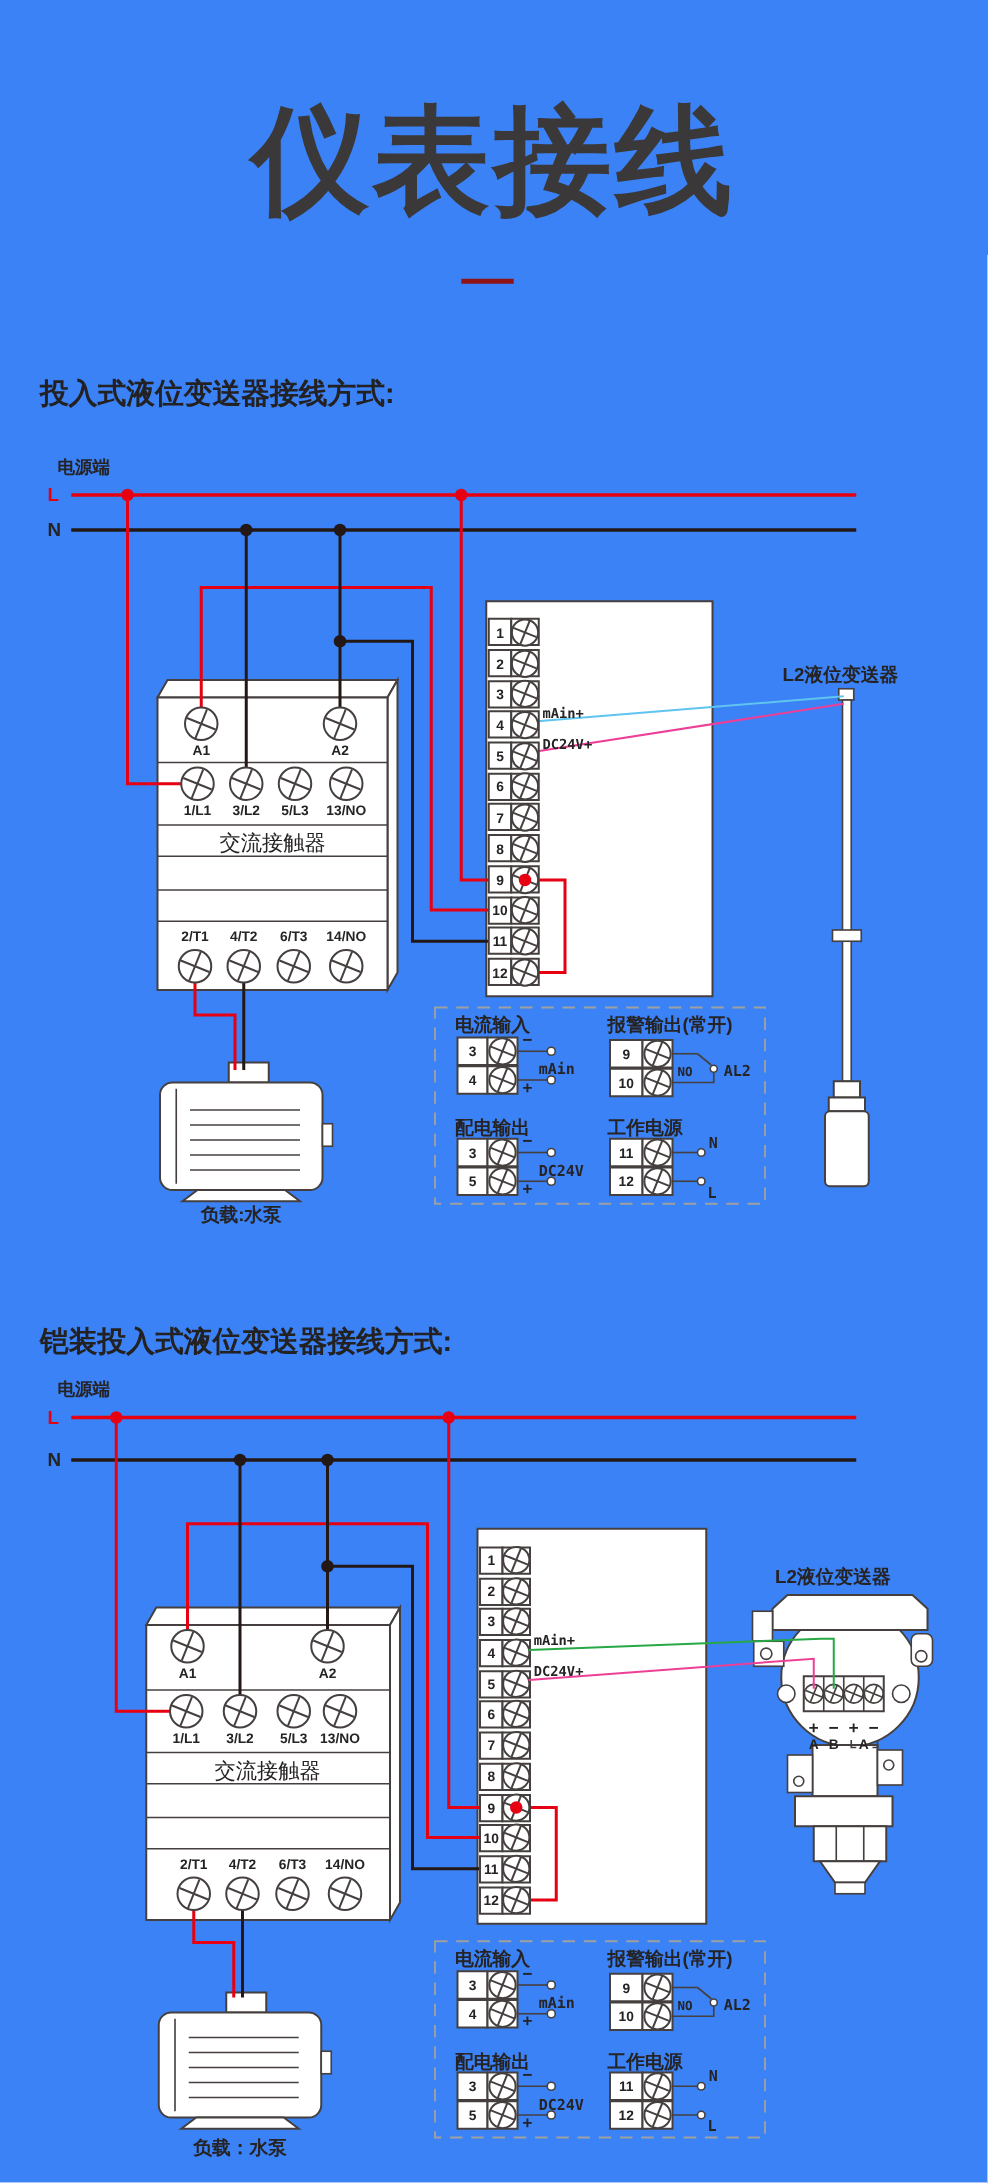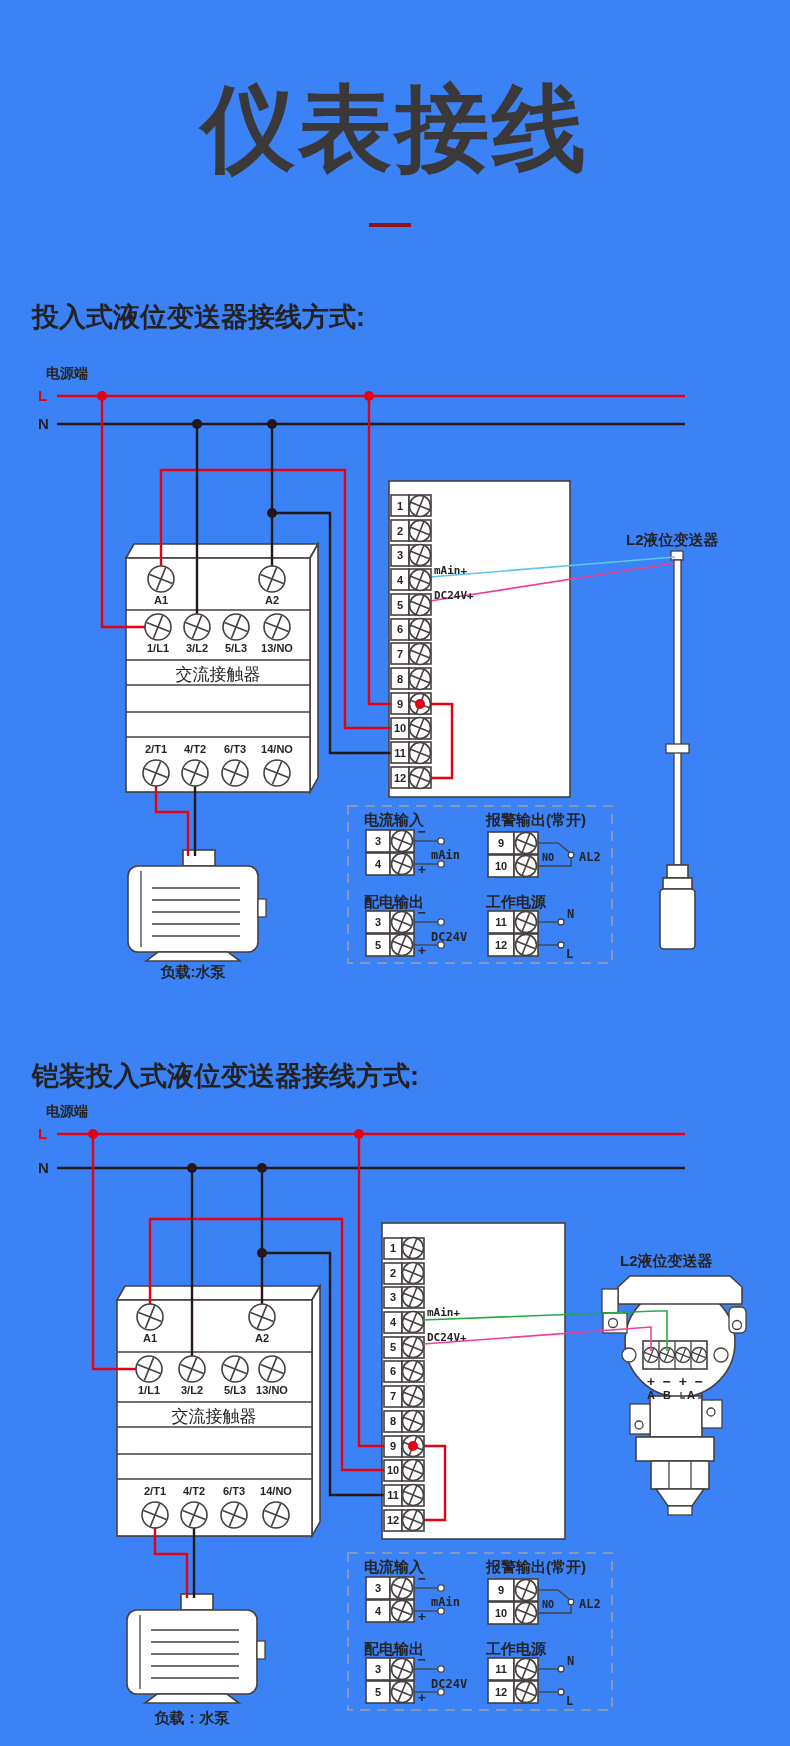--- a/index.html
+++ b/index.html
@@ -1,19 +1,19 @@
 <!DOCTYPE html>
 <html><head>
 <meta charset="utf-8">
 <style>
   html,body{margin:0;padding:0;background:#ffffff}
   .page{position:relative;width:790px;height:1746px;background:#3b82f6;font-family:"Liberation Sans",sans-serif;overflow:hidden}
   .title{position:absolute;top:82px;left:0;width:100%;text-align:center;font-size:94px;line-height:1;font-weight:bold;color:#3b3839;letter-spacing:3px}
   .underline{position:absolute;top:223px;left:369px;width:42px;height:4px;background:#8e1418}
-  .heading{position:absolute;left:32px;font-size:27px;font-weight:bold;color:#232121}
+  .heading{position:absolute;left:32px;font-size:23px;font-weight:bold;color:#232121}
   #h1{top:299px}
   #h2{top:1058px}
   svg{position:absolute;top:0;left:0}
   svg text{fill:#262324}
   .f11{font:bold 11px "Liberation Sans",sans-serif}
   .f14{font:bold 14px "Liberation Sans",sans-serif}
   .f15{font:bold 15px "Liberation Sans",sans-serif}
   .f17s{font:17px "Liberation Serif",serif}
   .f11m{font:bold 11px "DejaVu Sans Mono",monospace}
   .f12m{font:bold 12px "DejaVu Sans Mono",monospace}

